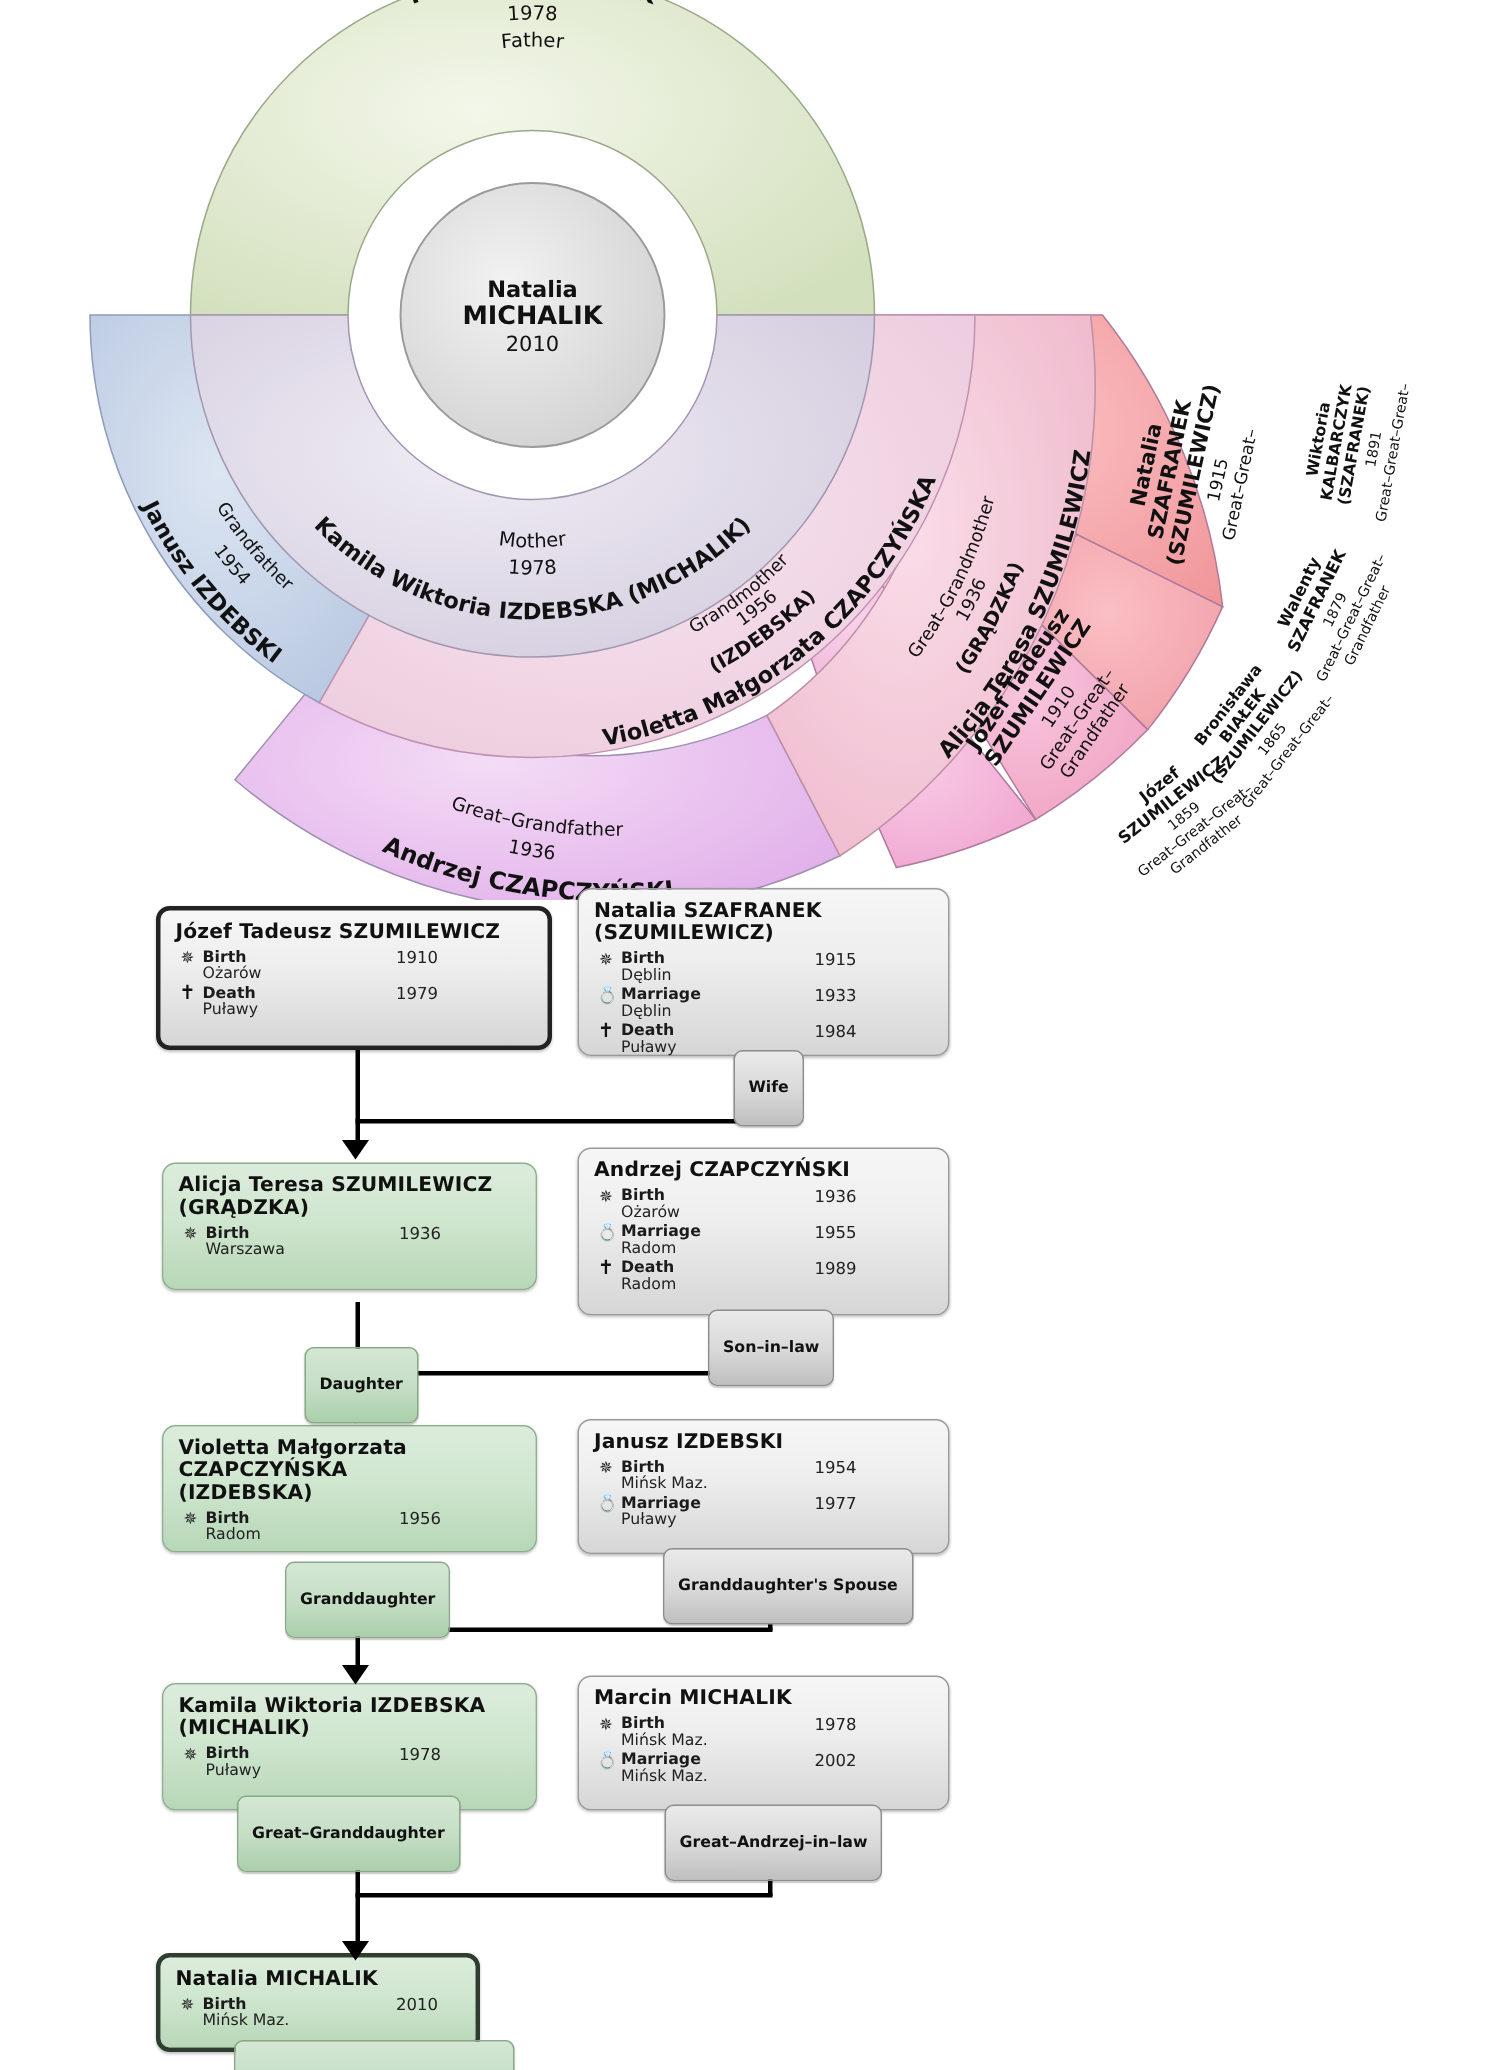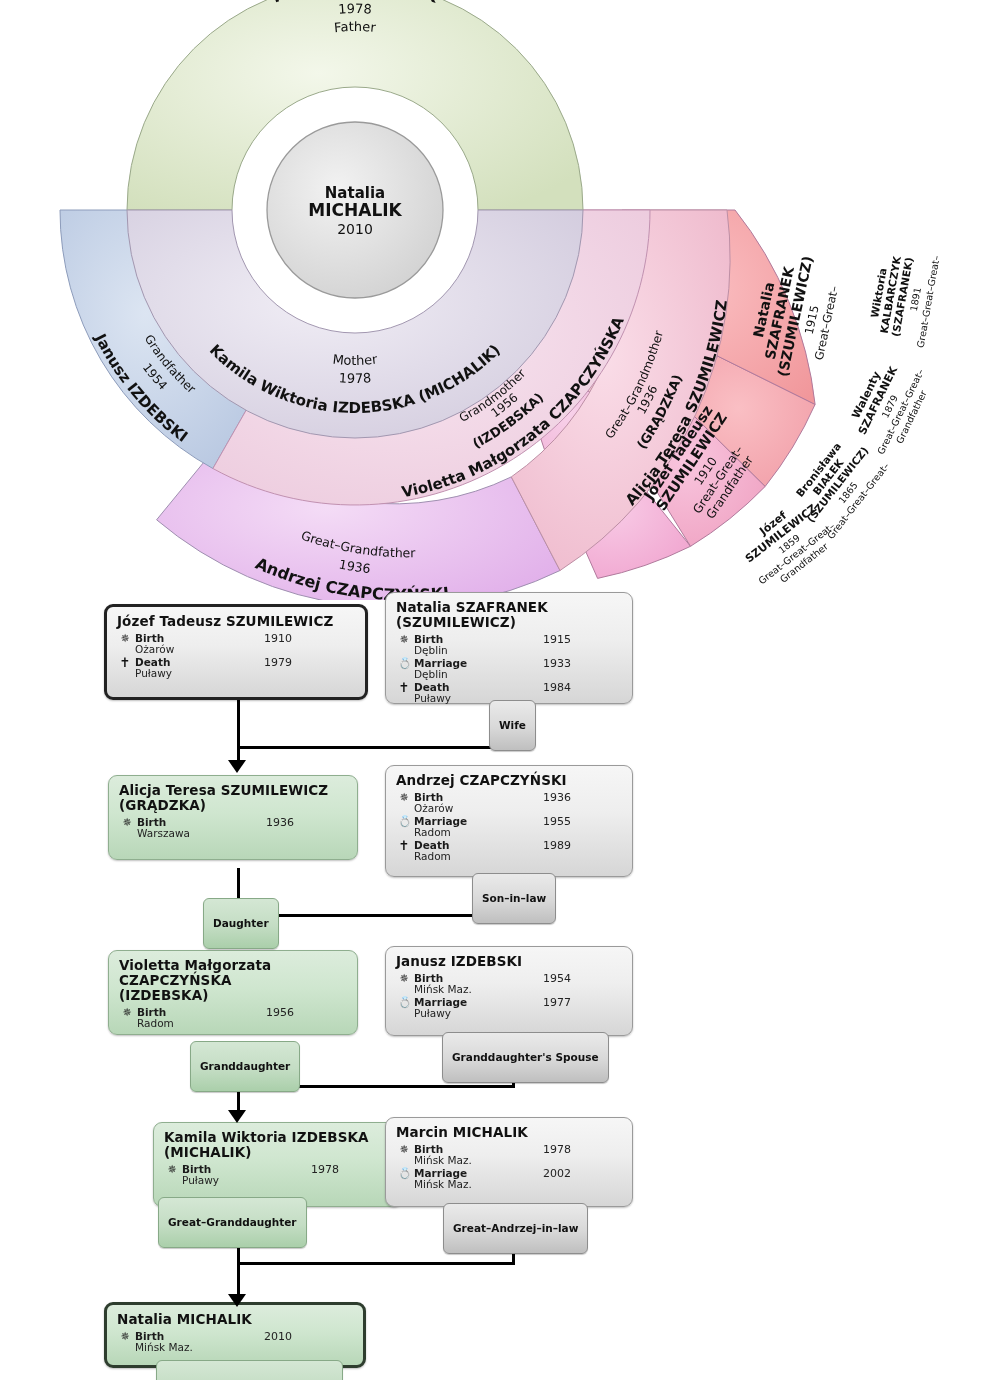--- a/index.html
+++ b/index.html
@@ -412,21 +412,21 @@
   </div>
   <div class="ev">
     <span class="ev-ico marr">💍</span>
     <span class="ev-lab">Marriage</span>
     <span class="ev-year">1977</span>
     <span class="ev-place">Puławy</span>
   </div>
 </div>
 <div class="chip" style="left:442px;top:1032px;">Granddaughter's Spouse</div>
 
-<div class="card green" style="left:108px;top:1122px;width:250px;height:85px;margin-left:45px;">
+<div class="card green" style="left:108px;top:1122px;width:250px;height:85px;">
   <div class="card-title">Kamila  Wiktoria IZDEBSKA
 (MICHALIK)</div>
   <div class="ev">
     <span class="ev-ico birth">✵</span>
     <span class="ev-lab">Birth</span>
     <span class="ev-year">1978</span>
     <span class="ev-place">Puławy</span>
   </div>
 </div>
 <div class="chip green" style="left:158px;top:1197px;">Great–Granddaughter</div>
@@ -441,21 +441,21 @@
   </div>
   <div class="ev">
     <span class="ev-ico marr">💍</span>
     <span class="ev-lab">Marriage</span>
     <span class="ev-year">2002</span>
     <span class="ev-place">Mińsk Maz.</span>
   </div>
 </div>
 <div class="chip" style="left:443px;top:1203px;">Great–Andrzej–in–law</div>
 
-<div class="card focus green" style="left:104px;top:1302px;width:262px;height:66px;">
+<div class="card focus green" style="left:104px;top:1302px;width:216px;height:66px;">
   <div class="card-title">Natalia MICHALIK</div>
   <div class="ev">
     <span class="ev-ico birth">✵</span>
     <span class="ev-lab">Birth</span>
     <span class="ev-year">2010</span>
     <span class="ev-place">Mińsk Maz.</span>
   </div>
 </div>
 <div class="chip green" style="left:156px;top:1360px;text-align:right;">Great–Great–Granddaughter</div>
 

